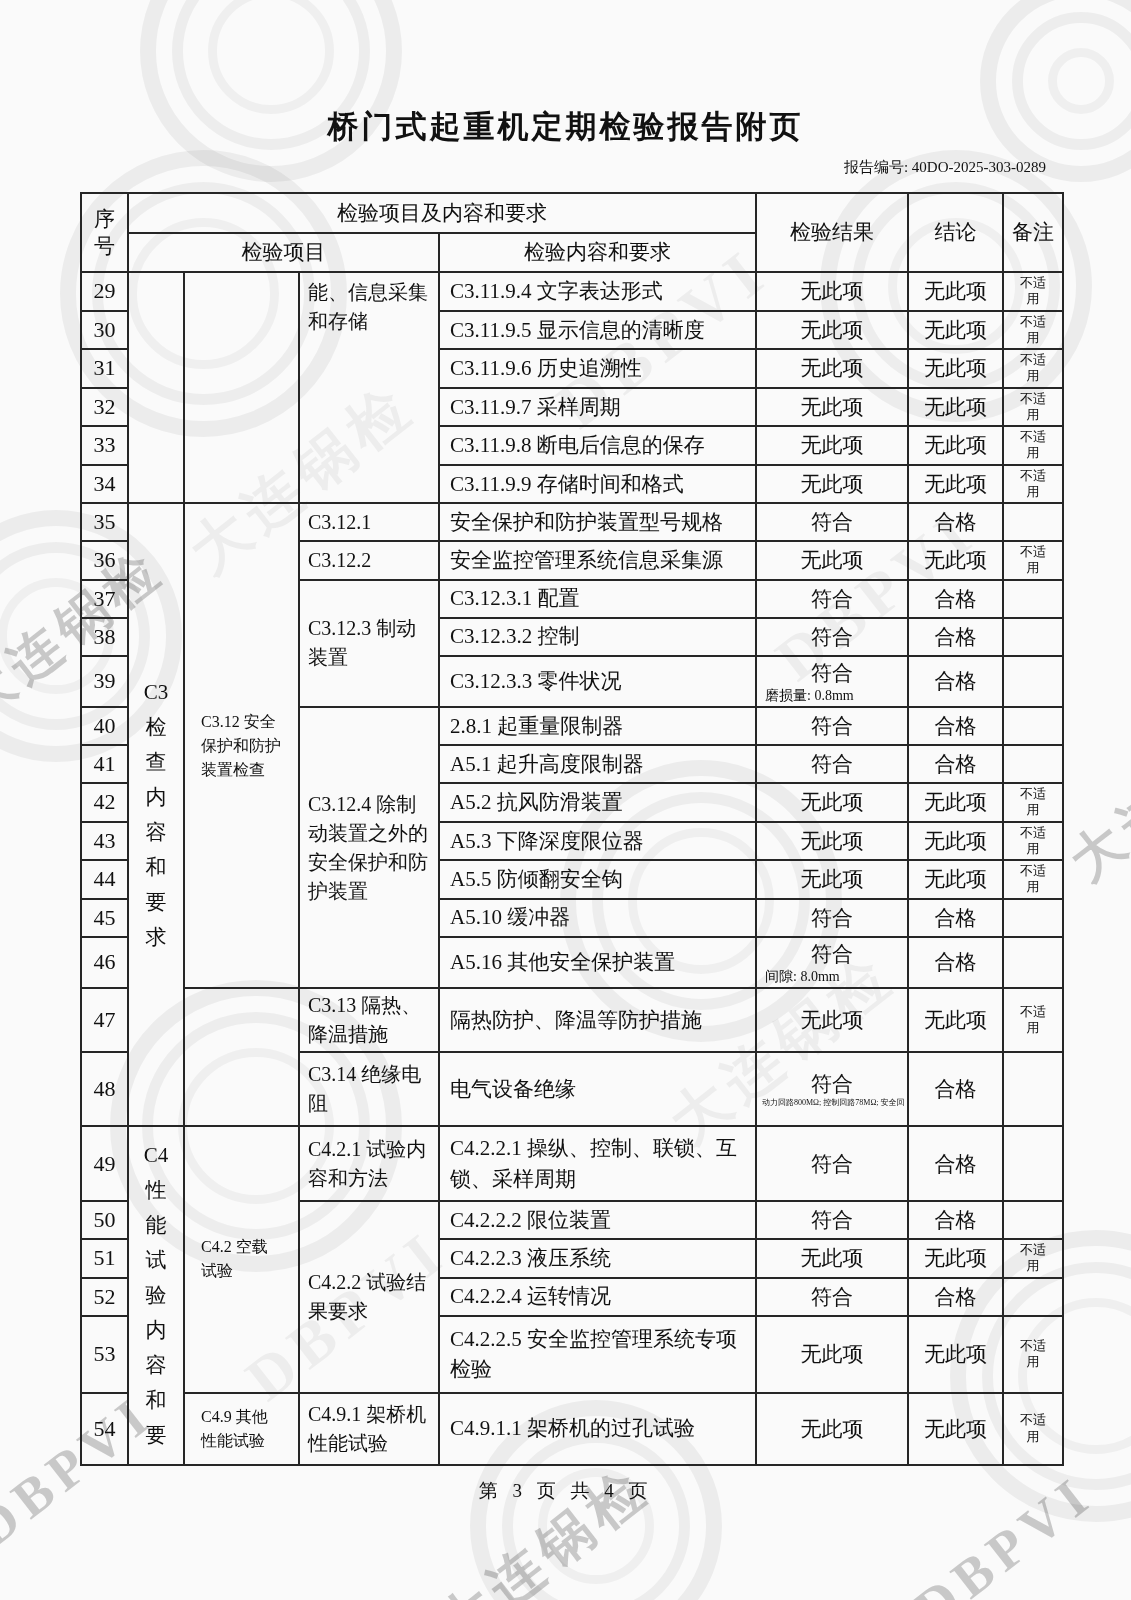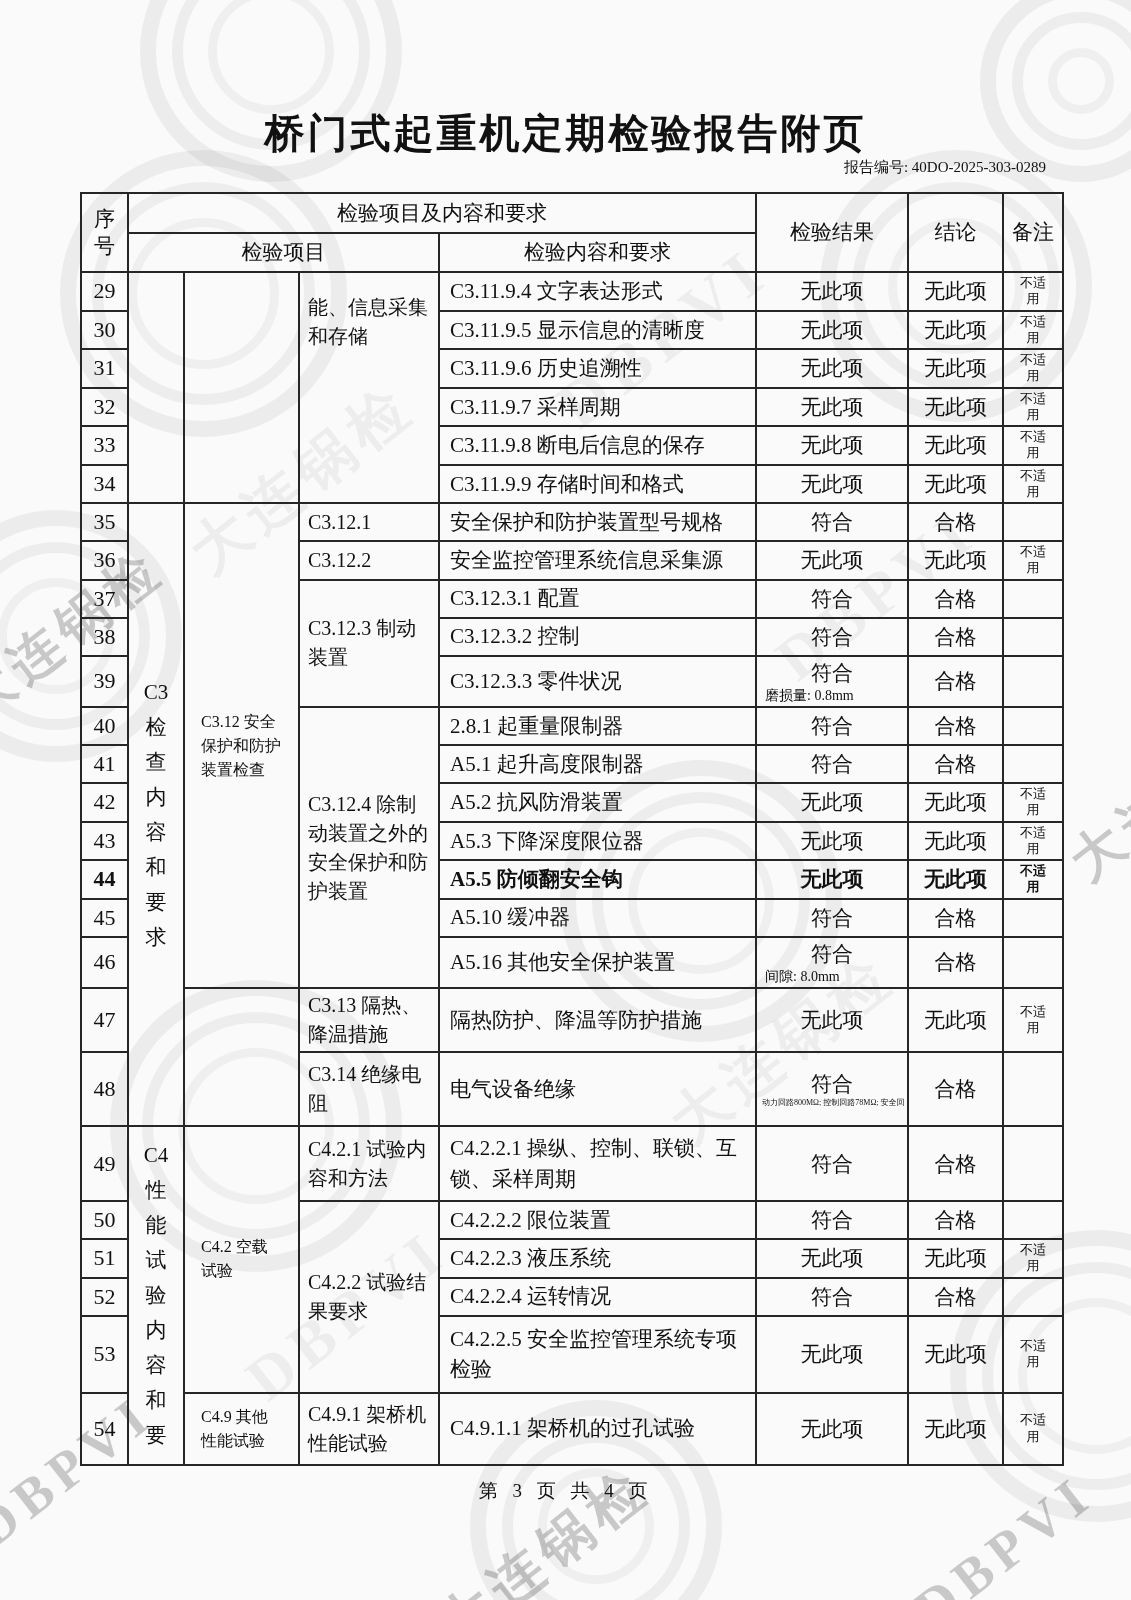--- a/index.html
+++ b/index.html
@@ -10,38 +10,38 @@
   }
   
   .wm{position:absolute;z-index:0;pointer-events:none;}
   .wm-ring{border:16px solid rgba(0,0,0,0.055);border-radius:50%;}
   .wm-ring::after{content:"";position:absolute;inset:16px;border:11px solid rgba(0,0,0,0.05);border-radius:50%;}
   .wm-ring::before{content:"";position:absolute;inset:52px;border:9px solid rgba(0,0,0,0.045);border-radius:50%;}
   .wm-text{font-weight:700;color:rgba(0,0,0,0.05);letter-spacing:8px;white-space:nowrap;transform:rotate(-38deg);}
   .wm-text.dark{color:rgba(0,0,0,0.20);}
   
   .doc-code{position:absolute;top:52px;right:85px;font-size:23px;letter-spacing:1px;z-index:2;}
-  .doc-title{position:absolute;top:106px;left:0;width:100%;text-align:center;font-size:40px;font-weight:700;letter-spacing:3px;z-index:2;}
+  .doc-title{position:absolute;top:106px;left:0;width:100%;text-align:center;font-size:31px;font-weight:700;letter-spacing:3px;z-index:2;}
   .report-no{position:absolute;top:158px;right:85px;font-size:15px;z-index:2;}
   
   table.report{
     position:absolute;left:80px;top:192px;width:982px;z-index:1;
     border-collapse:collapse;table-layout:fixed;background:transparent;
   }
   .report th,.report td{border:2px solid #262626;padding:2px 4px;vertical-align:middle;background:transparent;}
   .report th{font-weight:400;font-size:21px;text-align:center;line-height:1.25;}
   td.c1{text-align:center;font-size:22px;}
   td.c2{text-align:center;padding:0;}
   td.c3{text-align:left;font-size:16px;padding:2px 16px;line-height:1.5;}
   td.c4{text-align:left;font-size:20px;padding:2px 8px;line-height:1.45;}
   td.c5{text-align:left;font-size:21px;padding:2px 10px;line-height:1.45;border-radius:17px;}
   td.c6{text-align:center;font-size:21px;}
   td.c7{text-align:center;font-size:21px;}
   td.c8{text-align:center;font-size:13px;line-height:1.25;padding:2px 13px;margin-left:10px;}
-  td.vtop{vertical-align:top;padding-top:20px;}
+  td.vtop{vertical-align:top;padding-top:5px;}
   .vwrap{display:flex;flex-direction:column;align-items:center;justify-content:center;gap:14px;font-size:21px;line-height:1;}
   .sub{font-size:14px;text-align:left;width:100%;padding-left:4px;line-height:1.25;}
   .sub.tiny{font-size:8px;white-space:nowrap;overflow:hidden;padding-left:1px;}
   
   .page-footer{position:absolute;top:1478px;left:0;width:100%;text-align:center;font-size:19px;letter-spacing:5px;z-index:2;}
 </style>
 </head>
 <body>
 
 <div class="page">
@@ -349,21 +349,21 @@
           <td class="c6">
             <div>无此项</div>
           </td>
           <td class="c7">
             <div>无此项</div>
           </td>
           <td class="c8">
             <div>不适用</div>
           </td>
         </tr>
-        <tr style="height: 38px; font-weight: bold;">
+        <tr style="height: 38px;">
           <td class="c1">44</td>
           <td class="c5">
             <div>A5.5 防倾翻安全钩</div>
           </td>
           <td class="c6">
             <div>无此项</div>
           </td>
           <td class="c7">
             <div>无此项</div>
           </td>

